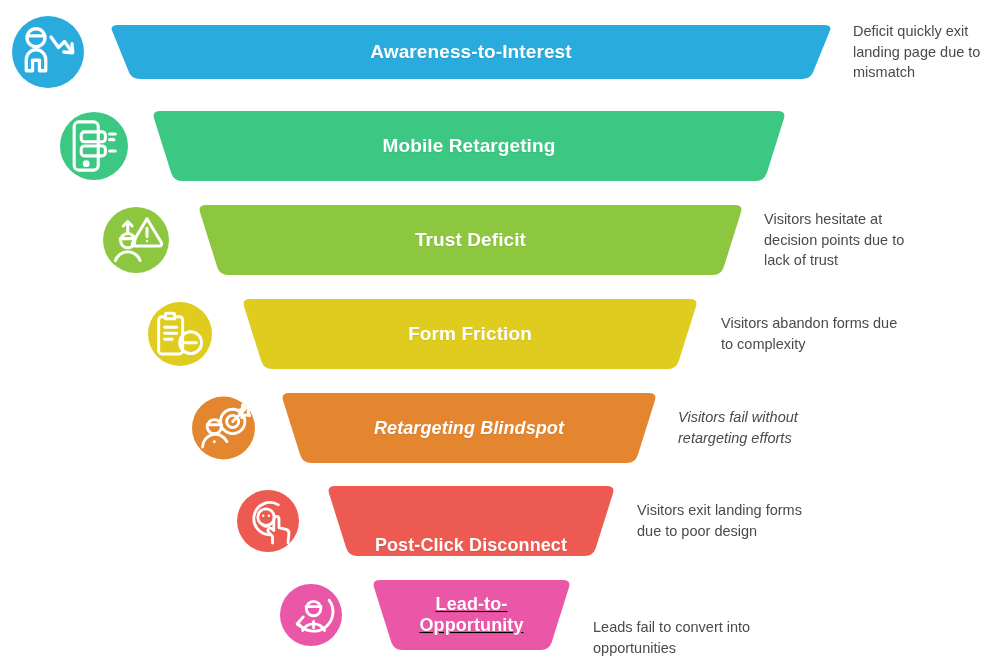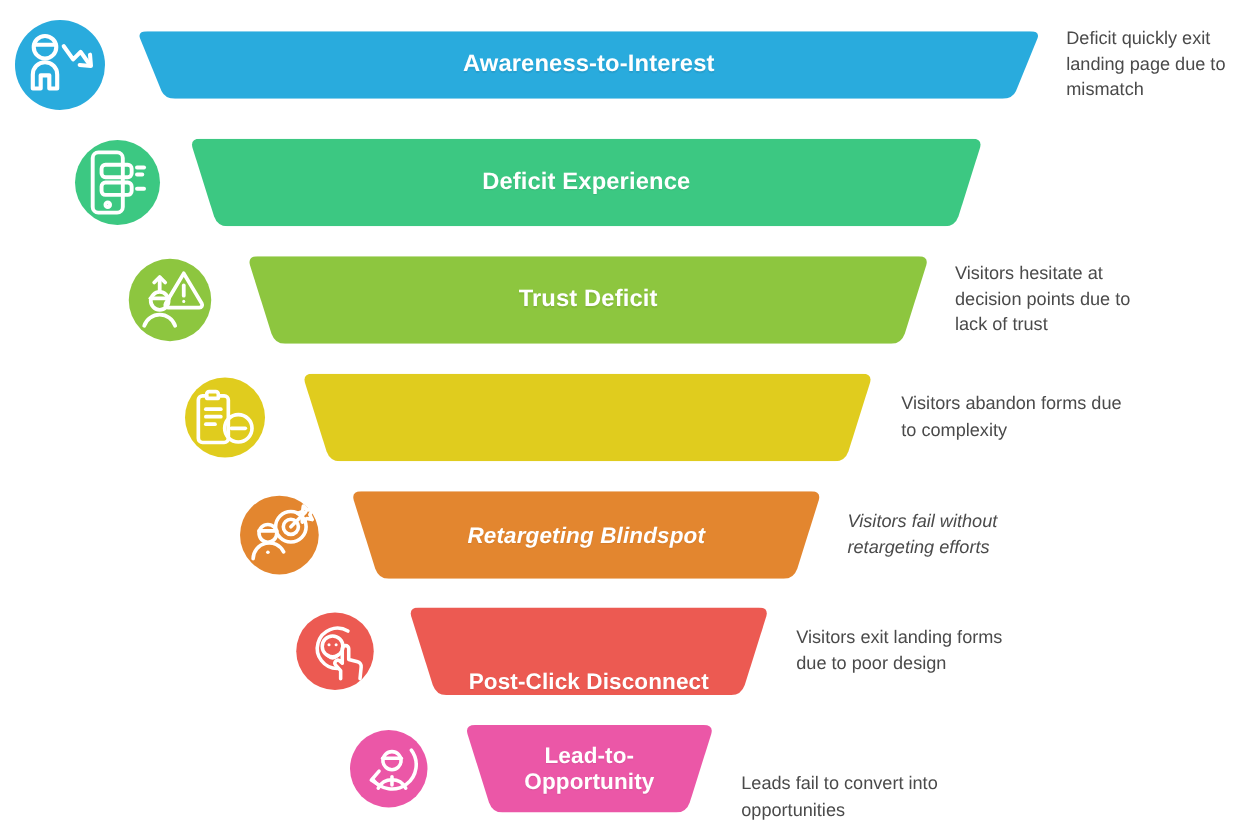--- a/index.html
+++ b/index.html
@@ -109,21 +109,21 @@
         <line x1="35" y1="15.5" x2="39" y2="15.5"></line>
         <line x1="35" y1="19.5" x2="38" y2="19.5"></line>
         <line x1="35" y1="27.5" x2="39" y2="27.5"></line>
       </g>
     </svg>
       </div>
       <div class="stage-bar" style="left: 152px; width: 634px; height: 70px;">
         <svg class="bar-shape" viewBox="0 0 634 70" preserveAspectRatio="none">
           <path d="M 8 0 L 626 0 Q 634 0 632 7.2 L 614.8 62 Q 612 70 604 70 L 30 70 Q 22 70 19.2 62 L 2 7.2 Q 0 0 8 0 Z" fill="#3cc882"></path>
         </svg>
-        <div class="stage-label" style="font-size: 19px; max-width: 614px;">Deficit Experience</div>
+        <div class="stage-label" style="font-size: 19px; max-width: 614px;">Mobile Retargeting</div>
       </div>
     </div>
     <div class="funnel-stage" style="top: 193px;">
       <div class="stage-icon" style="left: 103px; width: 66px; height: 66px; background: rgb(141, 198, 63);">
     <svg viewBox="0 0 48 48" width="100%" height="100%">
       <g fill="none" stroke="#ffffff" stroke-width="2.2" stroke-linecap="round" stroke-linejoin="round">
         <circle cx="18" cy="24.5" r="5.2"></circle>
         <line x1="12.6" y1="23" x2="23.4" y2="23"></line>
         <path d="M9 39 a9.5 9.5 0 0 1 18 0"></path>
         <line x1="18" y1="18.5" x2="18" y2="11"></line>
@@ -153,20 +153,21 @@
         <line x1="12.5" y1="28" x2="18" y2="28"></line>
         <circle cx="32" cy="30.5" r="8.2"></circle>
         <line x1="27.8" y1="30.5" x2="36.2" y2="30.5"></line>
       </g>
     </svg>
       </div>
       <div class="stage-bar" style="left: 242px; width: 456px; height: 70px;">
         <svg class="bar-shape" viewBox="0 0 456 70" preserveAspectRatio="none">
           <path d="M 8 0 L 448 0 Q 456 0 454 7.2 L 436.8 62 Q 434 70 426 70 L 30 70 Q 22 70 19.2 62 L 2 7.2 Q 0 0 8 0 Z" fill="#e0cc1e"></path>
         </svg>
+        <div class="stage-label" style="font-size: 19px; max-width: 436px;">Form Friction</div>
       </div>
       <div class="stage-desc" style="left: 721px; width: 180px;">Visitors abandon forms due to complexity</div>
     </div>
     <div class="funnel-stage" style="top: 381px; font-style: italic;">
       <div class="stage-icon" style="left: 192px; width: 63px; height: 63px; background: rgb(227, 134, 47);">
     <svg viewBox="0 0 48 48" width="100%" height="100%">
       <g fill="none" stroke="#ffffff" stroke-width="2.2" stroke-linecap="round" stroke-linejoin="round">
         <circle cx="17" cy="23" r="5.4"></circle>
         <line x1="11.5" y1="21.5" x2="22.5" y2="21.5"></line>
         <path d="M8 38.5 a9.8 9.8 0 0 1 18.6 -4.2"></path>
@@ -213,21 +214,21 @@
       <g fill="none" stroke="#ffffff" stroke-width="2.2" stroke-linecap="round" stroke-linejoin="round">
         <circle cx="26" cy="19" r="5.6"></circle>
         <line x1="20.2" y1="17.5" x2="31.8" y2="17.5"></line>
         <path d="M17.5 36 a9.6 9.6 0 0 1 17 0"></path>
         <line x1="26" y1="29" x2="26" y2="34"></line>
         <path d="M38 12.5 a15 15 0 0 1 -24 18"></path>
         <polyline points="18,25.5 13.2,31 18.6,34.6"></polyline>
       </g>
     </svg>
       </div>
-      <div class="stage-bar" style="left: 372px; width: 199px; height: 70px;">
+      <div class="stage-bar" style="left: 372px; width: 199px; height: 70px; text-decoration: underline;">
         <svg class="bar-shape" viewBox="0 0 199 70" preserveAspectRatio="none">
           <path d="M 8 0 L 191 0 Q 199 0 197 7.2 L 179.8 62 Q 177 70 169 70 L 30 70 Q 22 70 19.2 62 L 2 7.2 Q 0 0 8 0 Z" fill="#eb57a7"></path>
         </svg>
         <div class="stage-label" style="font-size: 18px; max-width: 179px;">Lead-to-Opportunity</div>
       </div>
       <div class="stage-desc" style="left: 593px; width: 170px; margin-top: 23px;">Leads fail to convert into opportunities</div>
     </div>
   </div>
 
 </body></html>

